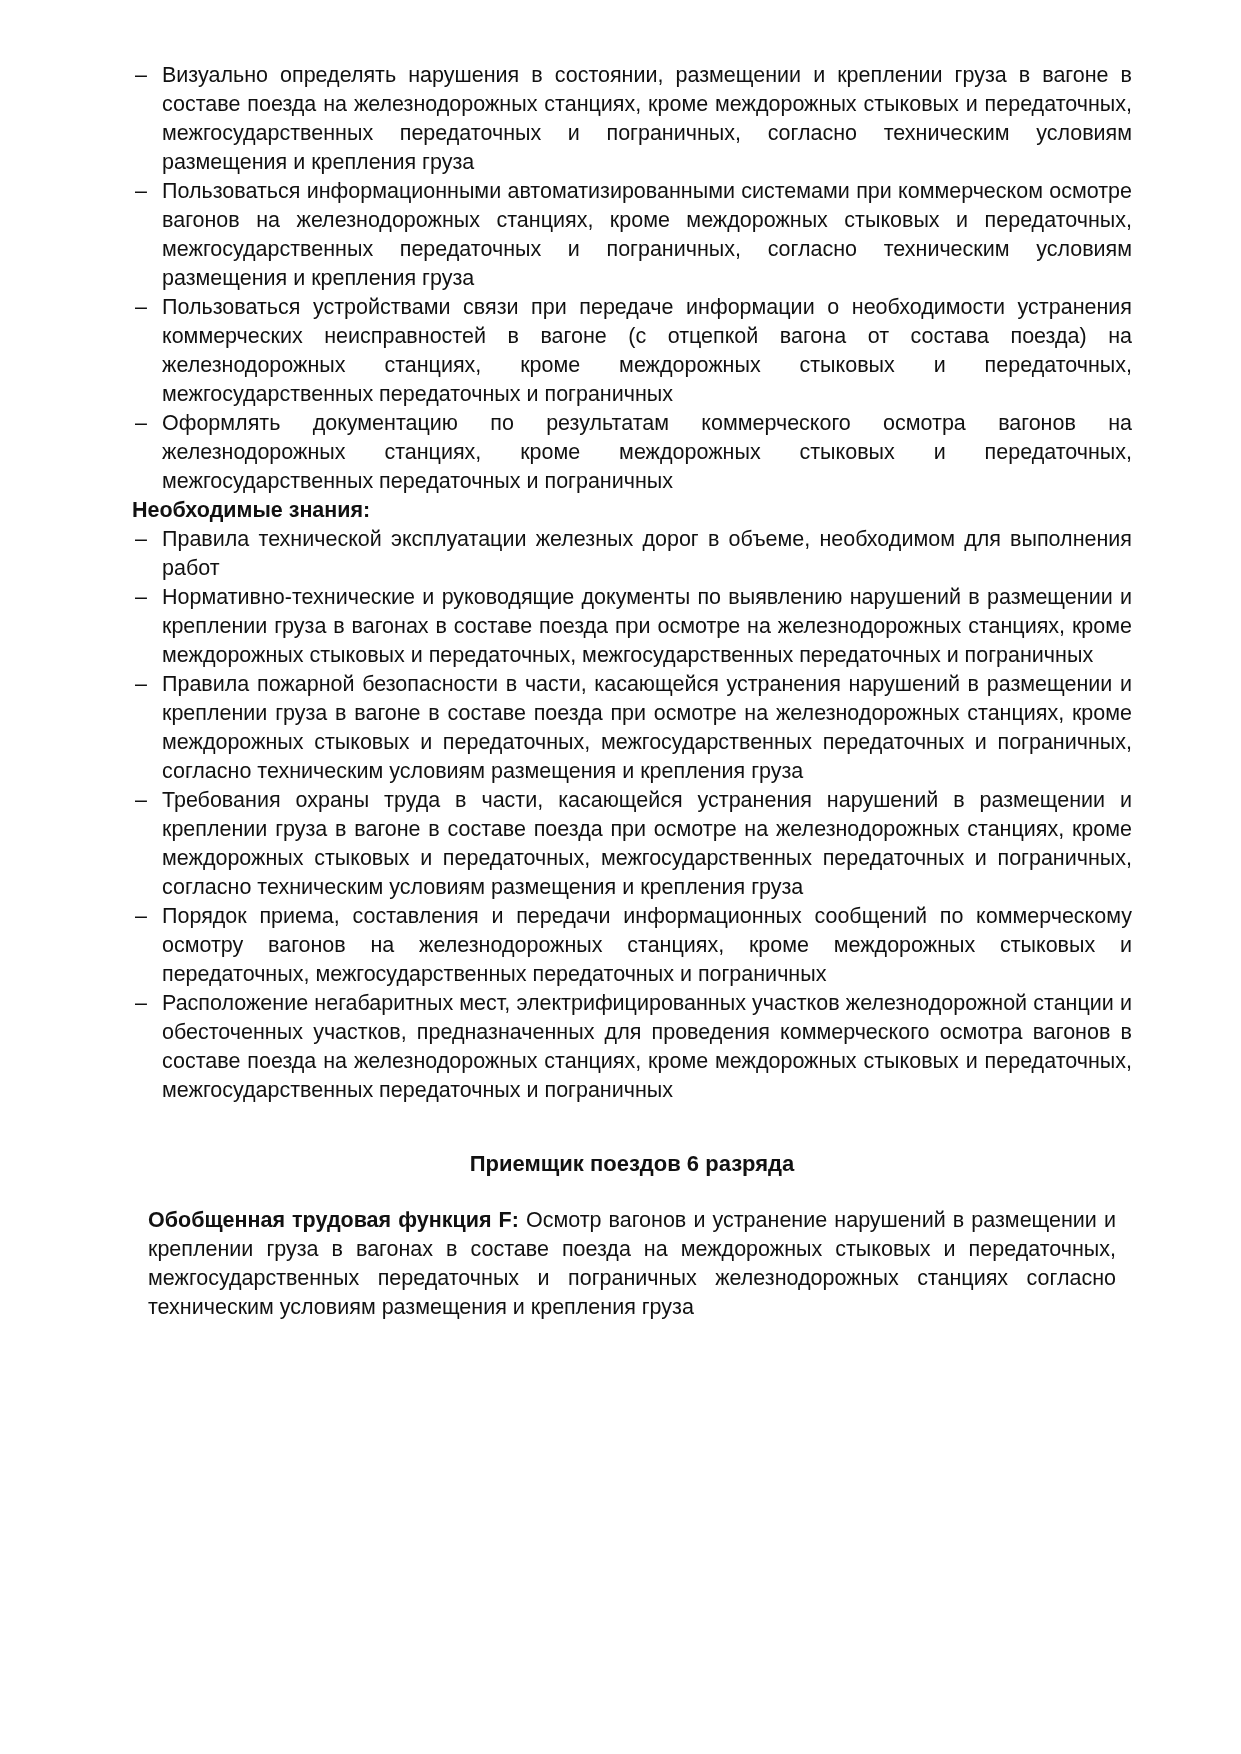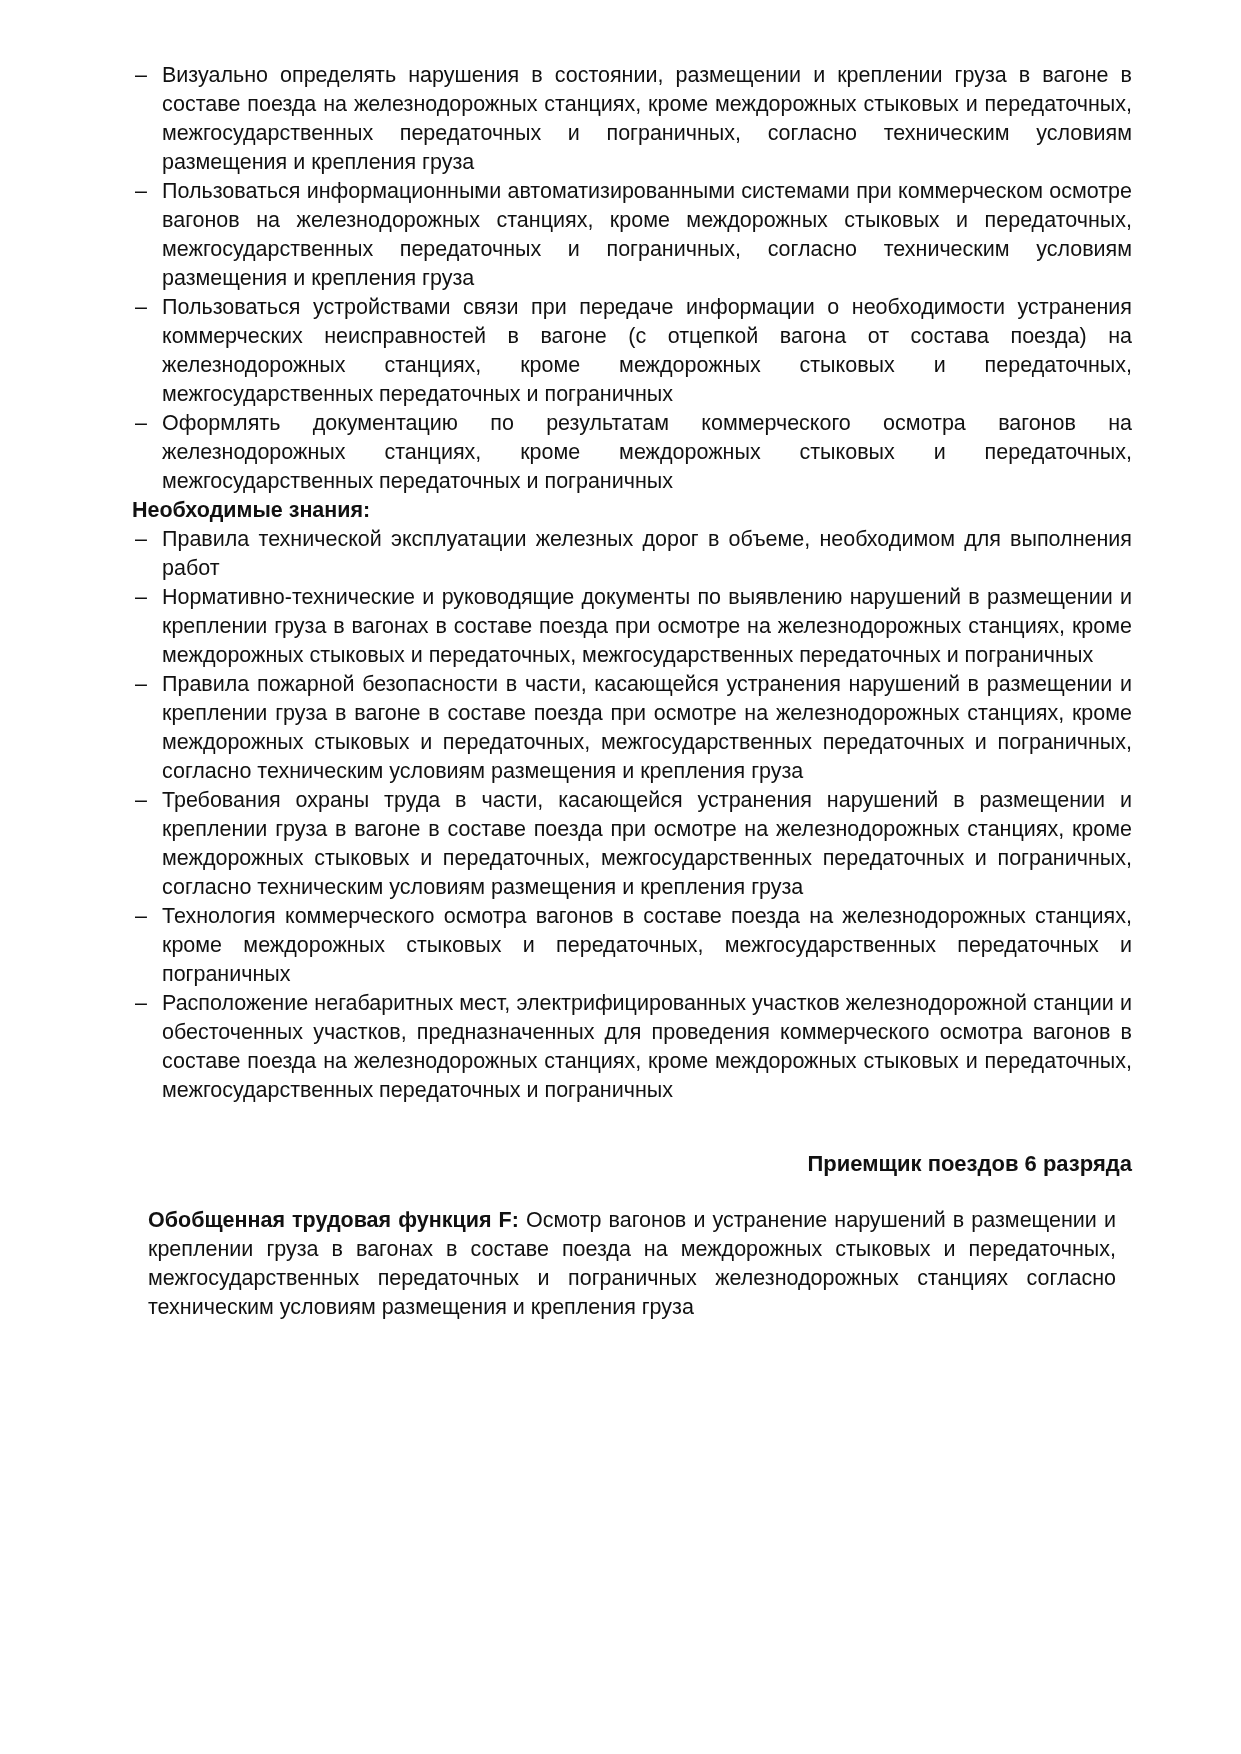--- a/index.html
+++ b/index.html
@@ -6,38 +6,38 @@
   body { width: 1241px; height: 1754px; position: relative; overflow: hidden; }
   .page {
     position: absolute; left: 132px; top: 61px; width: 1000px;
     font-family: "Liberation Sans", sans-serif;
     font-size: 21.5px; line-height: 29px; color: #111111;
   }
   ul.dash { list-style: none; margin: 0; padding: 0; }
   ul.dash li { position: relative; padding-left: 30px; text-align: justify; }
   ul.dash li::before { content: "–"; position: absolute; left: 3px; top: 0; }
   .section-label { font-weight: bold; margin: 0; }
-  .title { text-align: right; font-weight: bold; margin: 44px 0 28px 0; padding-left: 0; font-size: 22px; }
+  .title { text-align: center; font-weight: bold; margin: 44px 0 28px 0; padding-left: 0; font-size: 22px; }
   .gen { text-align: justify; margin: 16px; }
   .gen b { font-weight: bold; }
 </style>
 </head>
 <body>
 
 <div class="page">
   <ul class="dash">
     <li>Визуально определять нарушения в состоянии, размещении и креплении груза в вагоне в составе поезда на железнодорожных станциях, кроме междорожных стыковых и передаточных, межгосударственных передаточных и пограничных, согласно техническим условиям размещения и крепления груза</li>
     <li>Пользоваться информационными автоматизированными системами при коммерческом осмотре вагонов на железнодорожных станциях, кроме междорожных стыковых и передаточных, межгосударственных передаточных и пограничных, согласно техническим условиям размещения и крепления груза</li>
     <li>Пользоваться устройствами связи при передаче информации о необходимости устранения коммерческих неисправностей в вагоне (с отцепкой вагона от состава поезда) на железнодорожных станциях, кроме междорожных стыковых и передаточных, межгосударственных передаточных и пограничных</li>
     <li>Оформлять документацию по результатам коммерческого осмотра вагонов на железнодорожных станциях, кроме междорожных стыковых и передаточных, межгосударственных передаточных и пограничных</li>
   </ul>
   <p class="section-label">Необходимые знания:</p>
   <ul class="dash">
     <li>Правила технической эксплуатации железных дорог в объеме, необходимом для выполнения работ</li>
     <li>Нормативно-технические и руководящие документы по выявлению нарушений в размещении и креплении груза в вагонах в составе поезда при осмотре на железнодорожных станциях, кроме междорожных стыковых и передаточных, межгосударственных передаточных и пограничных</li>
     <li>Правила пожарной безопасности в части, касающейся устранения нарушений в размещении и креплении груза в вагоне в составе поезда при осмотре на железнодорожных станциях, кроме междорожных стыковых и передаточных, межгосударственных передаточных и пограничных, согласно техническим условиям размещения и крепления груза</li>
     <li>Требования охраны труда в части, касающейся устранения нарушений в размещении и креплении груза в вагоне в составе поезда при осмотре на железнодорожных станциях, кроме междорожных стыковых и передаточных, межгосударственных передаточных и пограничных, согласно техническим условиям размещения и крепления груза</li>
-    <li>Технология коммерческого осмотра вагонов в составе поезда на железнодорожных станциях, кроме междорожных стыковых и передаточных, межгосударственных передаточных и пограничных</li>
+    <li>Порядок приема, составления и передачи информационных сообщений по коммерческому осмотру вагонов на железнодорожных станциях, кроме междорожных стыковых и передаточных, межгосударственных передаточных и пограничных</li>
     <li>Расположение негабаритных мест, электрифицированных участков железнодорожной станции и обесточенных участков, предназначенных для проведения коммерческого осмотра вагонов в составе поезда на железнодорожных станциях, кроме междорожных стыковых и передаточных, межгосударственных передаточных и пограничных</li>
   </ul>
   <p class="title">Приемщик поездов  6  разряда</p>
   <p class="gen"><b>Обобщенная трудовая функция F:</b><span> Осмотр вагонов и устранение нарушений в размещении и креплении груза в вагонах в составе поезда на междорожных стыковых и передаточных, межгосударственных передаточных и пограничных железнодорожных станциях согласно техническим условиям размещения и крепления груза</span></p>
 </div>
 
 </body></html>

